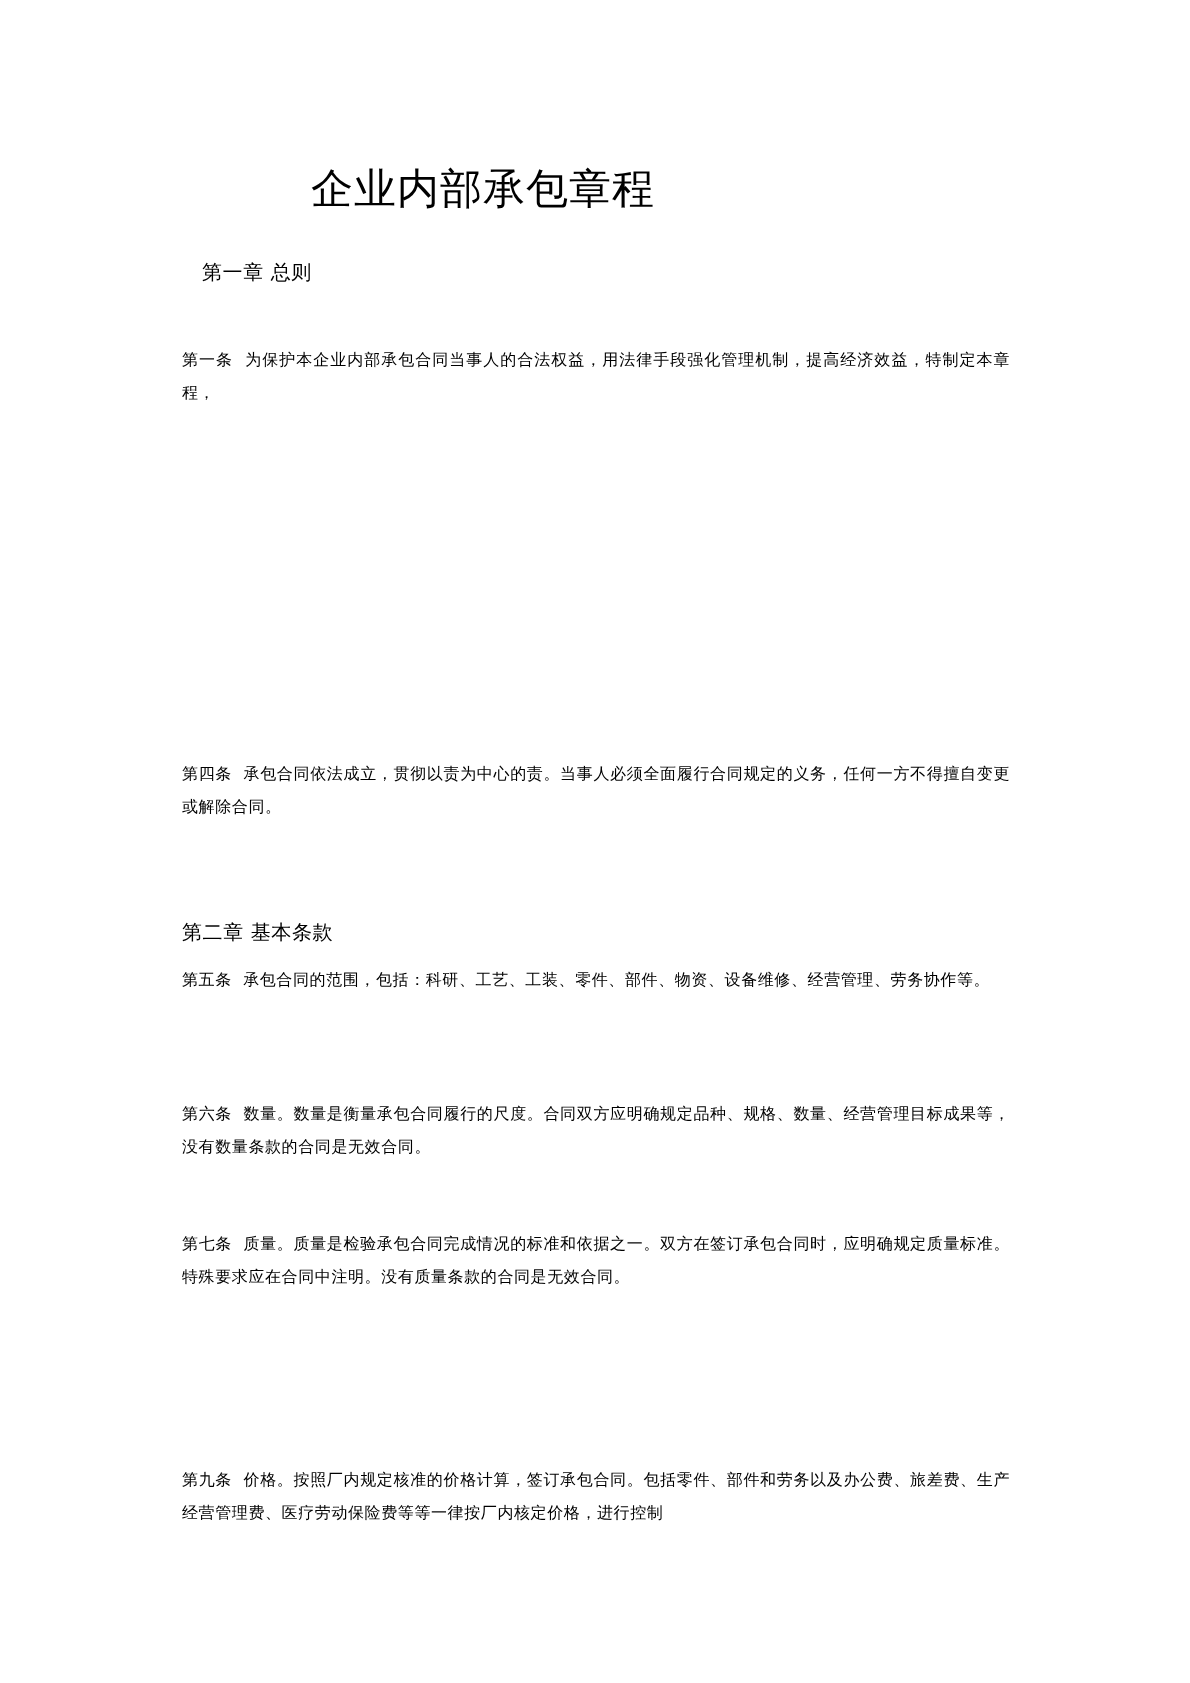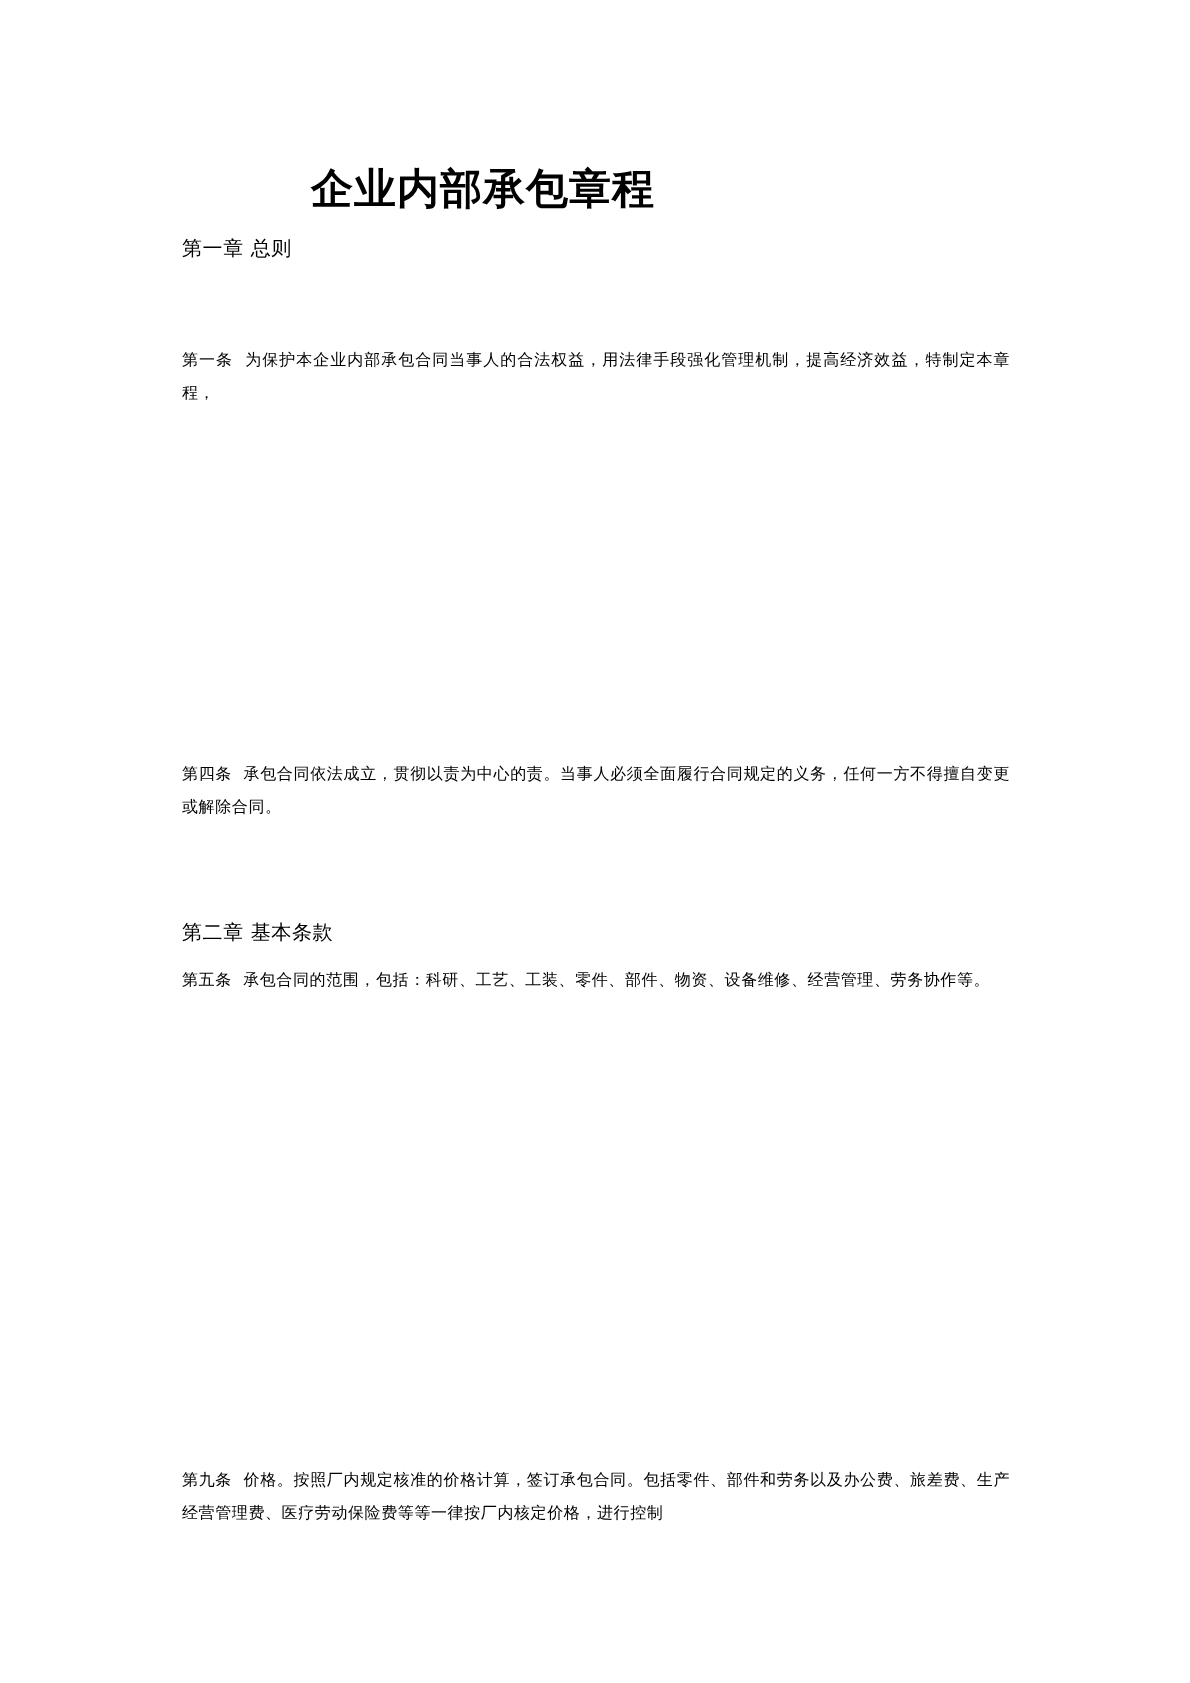--- a/index.html
+++ b/index.html
@@ -22,21 +22,21 @@
       height: 1683px;
       background: #ffffff;
     }
     .title {
       position: absolute;
       left: 0;
       width: 966px;
       top: 164px;
       text-align: center;
       font-size: 42px;
-      font-weight: bold;
+      font-weight: normal;
       line-height: 50px;
       letter-spacing: 1px;
       margin: 0;
     }
     .block {
       position: absolute;
       left: 182px;
       width: 828px;
       font-size: 16px;
       line-height: 33px;
@@ -55,38 +55,44 @@
       letter-spacing: 0.6px;
     }
   </style>
 </head>
 <body>
 
 <div class="page">
 
   <h1 class="title">企业内部承包章程</h1>
 
-  <p class="heading" style="top:232px;">第一章  总则</p>
+  <p class="heading" style="top:256px;margin-left:20px;">第一章  总则</p>
 
   <p class="block" style="top:343px;">
     <span class="label">第一条  </span><span>为保护本企业内部承包合同当事人的合法权益，用法律手段强化管理机制，提高经济效益，特制定本章程，</span>
   </p>
 
 
 
   <p class="block" style="top:757px;">
     <span class="label">第四条  </span><span>承包合同依法成立，贯彻以责为中心的责。当事人必须全面履行合同规定的义务，任何一方不得擅自变更或解除合同。</span>
   </p>
 
   <p class="heading" style="top:878px;margin-top:38px;">第二章  基本条款</p>
 
   <p class="block" style="top:963px;">
     <span class="label">第五条  </span><span>承包合同的范围，包括：科研、工艺、工装、零件、部件、物资、设备维修、经营管理、劳务协作等。</span>
   </p>
 
+  <p class="block" style="top:1097px;">
+    <span class="label">第六条  </span><span>数量。数量是衡量承包合同履行的尺度。合同双方应明确规定品种、规格、数量、经营管理目标成果等，没有数量条款的合同是无效合同。</span>
+  </p>
 
+  <p class="block" style="top:1227px;">
+    <span class="label">第七条  </span><span>质量。质量是检验承包合同完成情况的标准和依据之一。双方在签订承包合同时，应明确规定质量标准。特殊要求应在合同中注明。没有质量条款的合同是无效合同。</span>
+  </p>
 
 
   <p class="block" style="top:1463px;">
     <span class="label">第九条  </span><span>价格。按照厂内规定核准的价格计算，签订承包合同。包括零件、部件和劳务以及办公费、旅差费、生产经营管理费、医疗劳动保险费等等一律按厂内核定价格，进行控制</span>
   </p>
 
 </div>
 
 </body></html>

